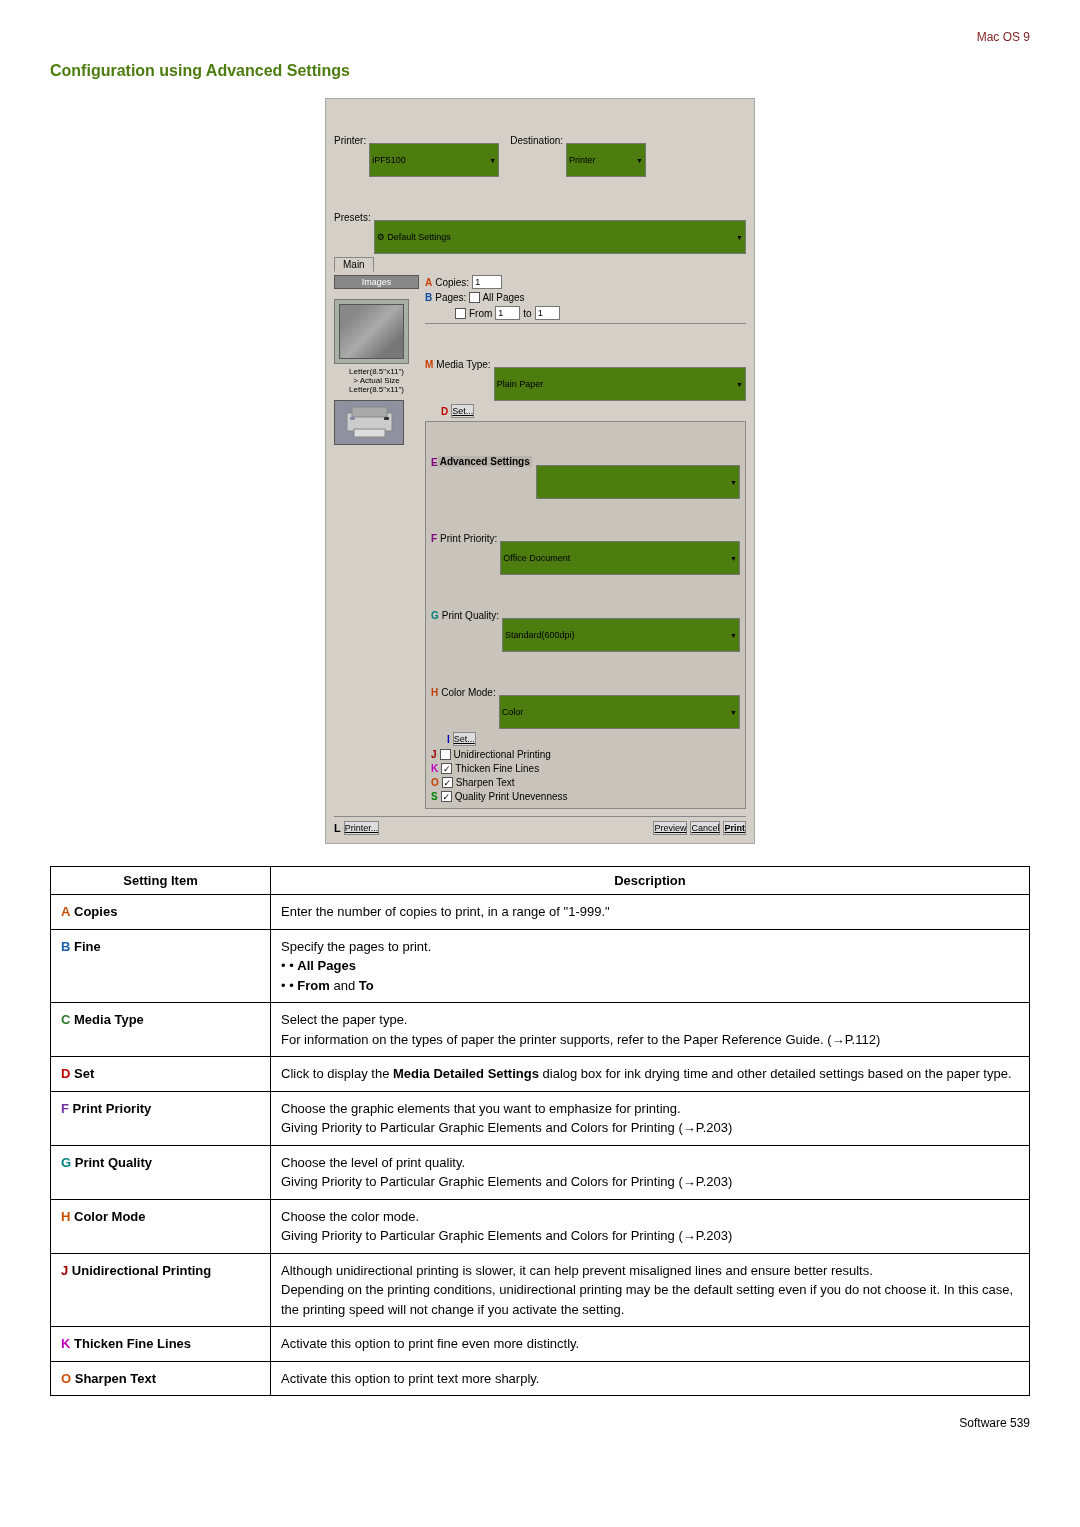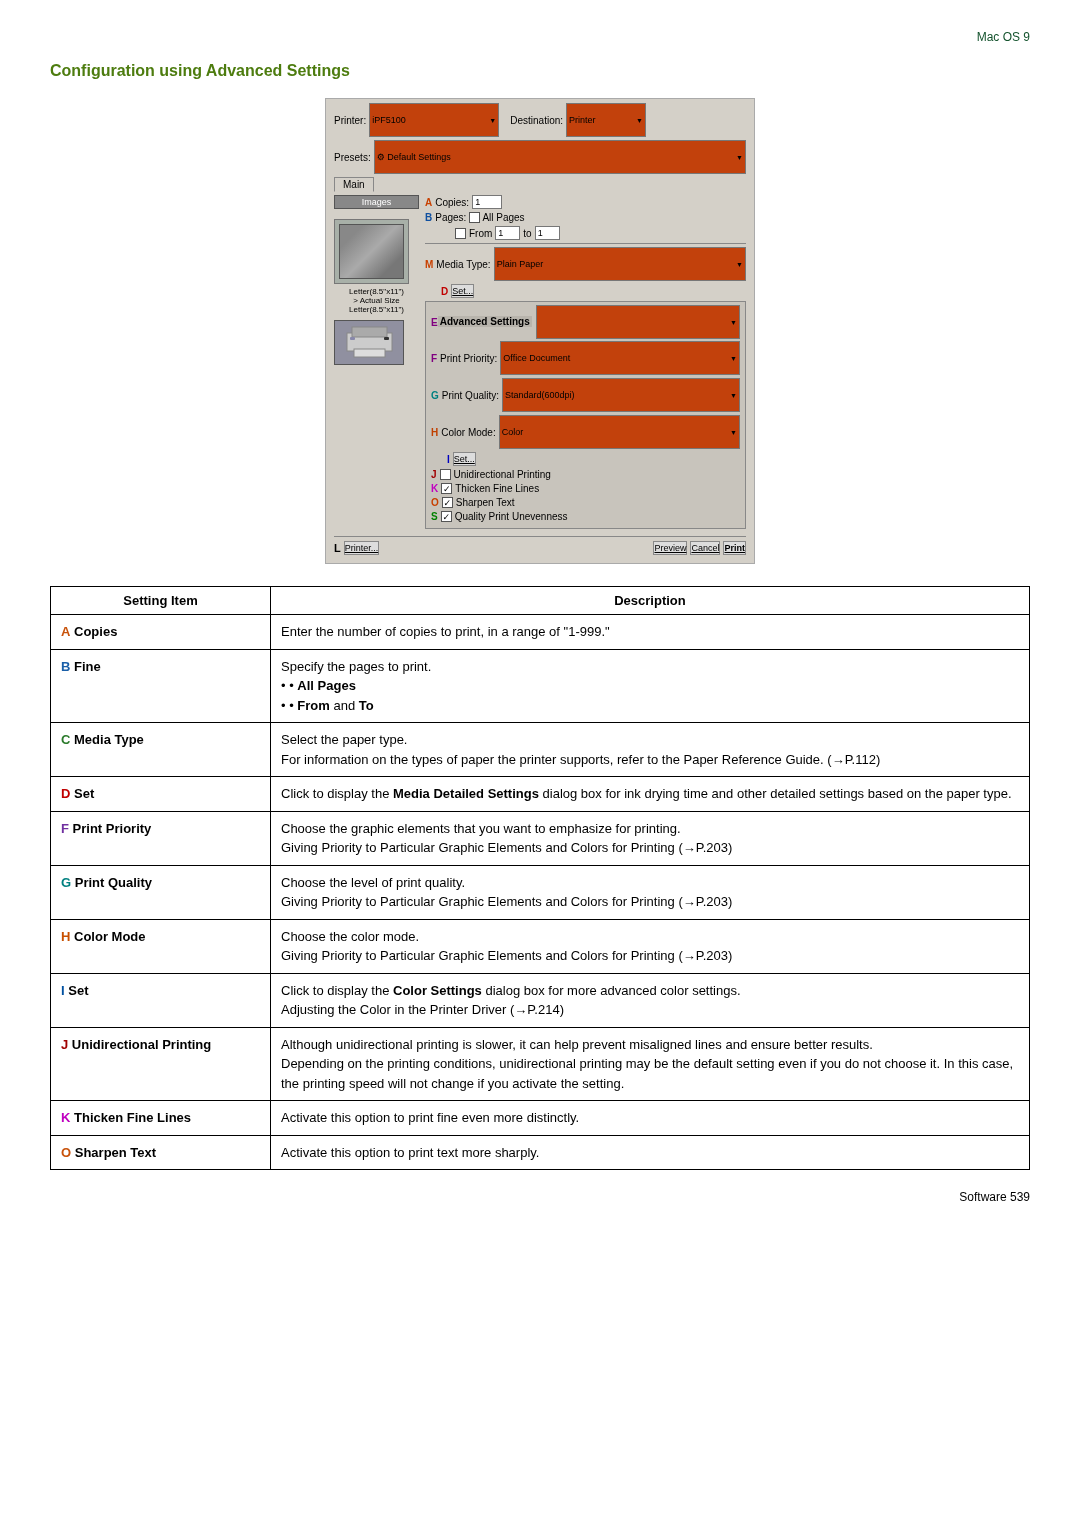--- a/index.html
+++ b/index.html
@@ -9,21 +9,21 @@
       background: #fff;
       color: #000;
       padding: 30px 50px;
       max-width: 1080px;
       margin: 0 auto;
     }
     .header-line {
       text-align: right;
       font-size: 12px;
       margin-bottom: 18px;
-      color: #14532d;
+      color: #7f1d1d;
     }
     .page-title {
       color: #4d7c0f;
       font-size: 16px;
       font-weight: bold;
       margin-bottom: 18px;
     }
     .dialog-img-container {
       text-align: center;
       margin-bottom: 22px;
@@ -102,28 +102,29 @@
       align-items: center;
       margin-bottom: 3px;
       gap: 3px;
     }
     .d-lbl {
       font-size: 10px;
       white-space: nowrap;
     }
     .d-sel {
       flex: 1;
-      background: #c2410c;
+      background: #4d7c0f;
       border: 1px solid #777;
       height: 16px;
       font-size: 9px;
       display: flex;
       align-items: center;
       padding: 16px 2px;
       position: relative;
+      margin-top: 40px;
     }
     .d-sel::after {
       content: "▼";
       font-size: 7px;
       position: absolute;
       right: 2px;
     }
     .d-chk {
       width: 11px; height: 11px;
       border: 1px solid #555;
@@ -442,29 +443,20 @@
     <tr>
       <td>
         <span class="item-letter dark-orange">H</span>
         <span class="item-label"> Color Mode</span>
       </td>
       <td>
         <span>Choose the color mode.<br>Giving Priority to Particular Graphic Elements and Colors for Printing (→P.203)</span>
       </td>
     </tr>
 
-    <tr>
-      <td class="indent-item">
-        <span class="item-letter dark-blue">I</span>
-        <span class="item-label"> Set</span>
-      </td>
-      <td>
-        <span>Click to display the <strong>Color Settings</strong> dialog box for more advanced color settings.<br>Adjusting the Color in the Printer Driver (→P.214)</span>
-      </td>
-    </tr>
 
     <tr>
       <td>
         <span class="item-letter dark-red">J</span>
         <span class="item-label"> Unidirectional Printing</span>
       </td>
       <td>
         <span>Although unidirectional printing is slower, it can help prevent misaligned lines and ensure better results.<br>Depending on the printing conditions, unidirectional printing may be the default setting even if you do not choose it. In this case, the printing speed will not change if you activate the setting.</span>
       </td>
     </tr>

